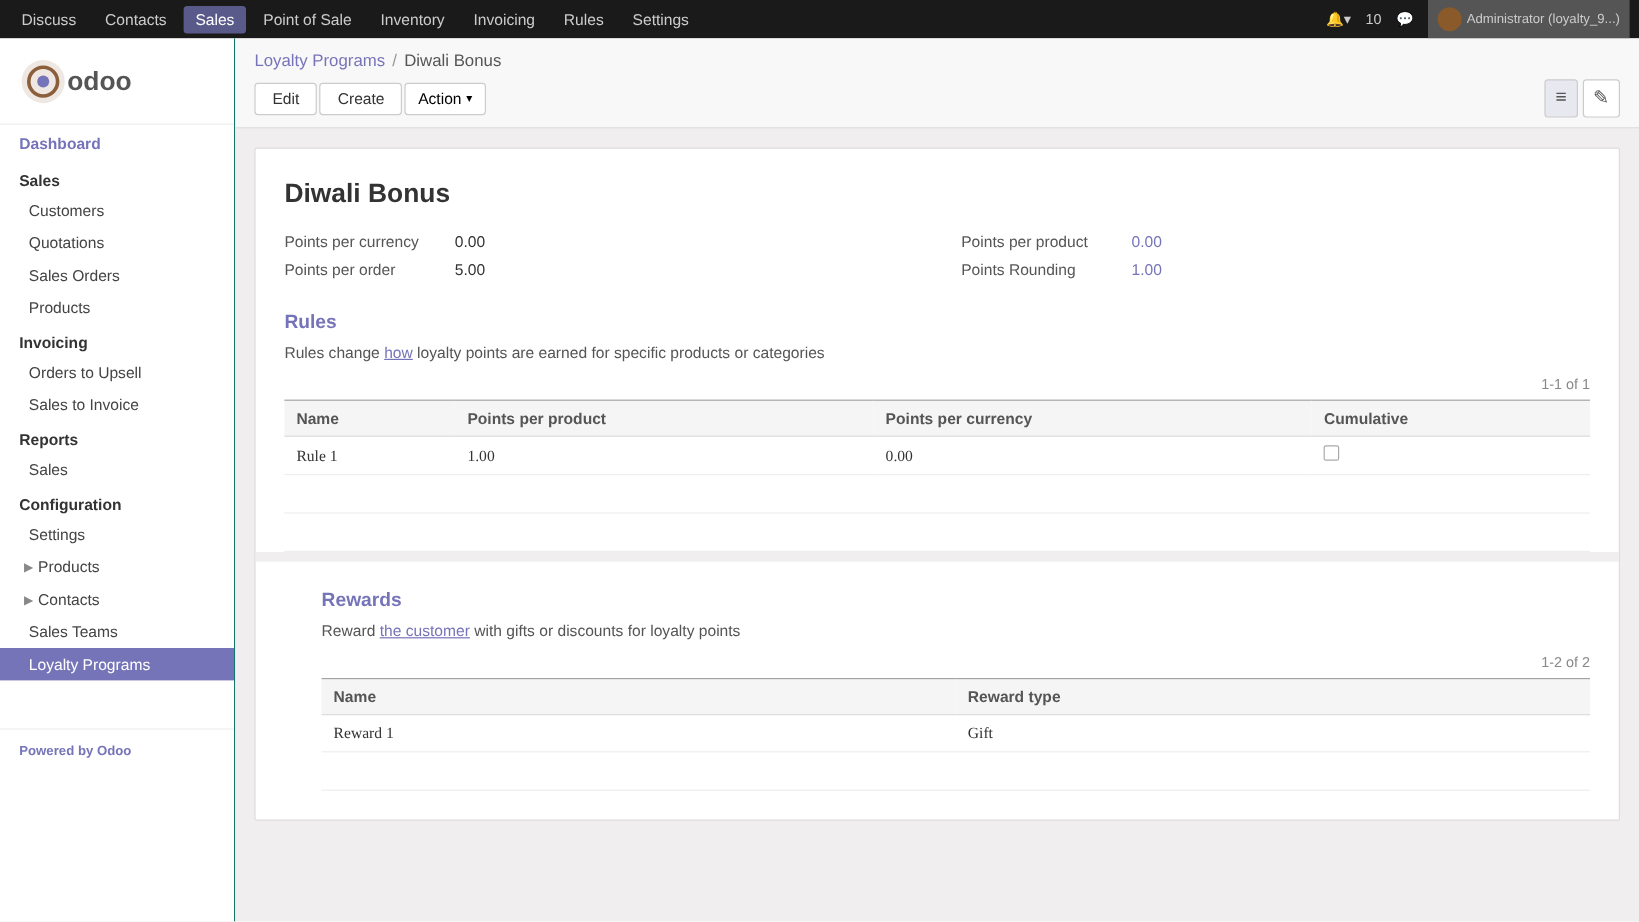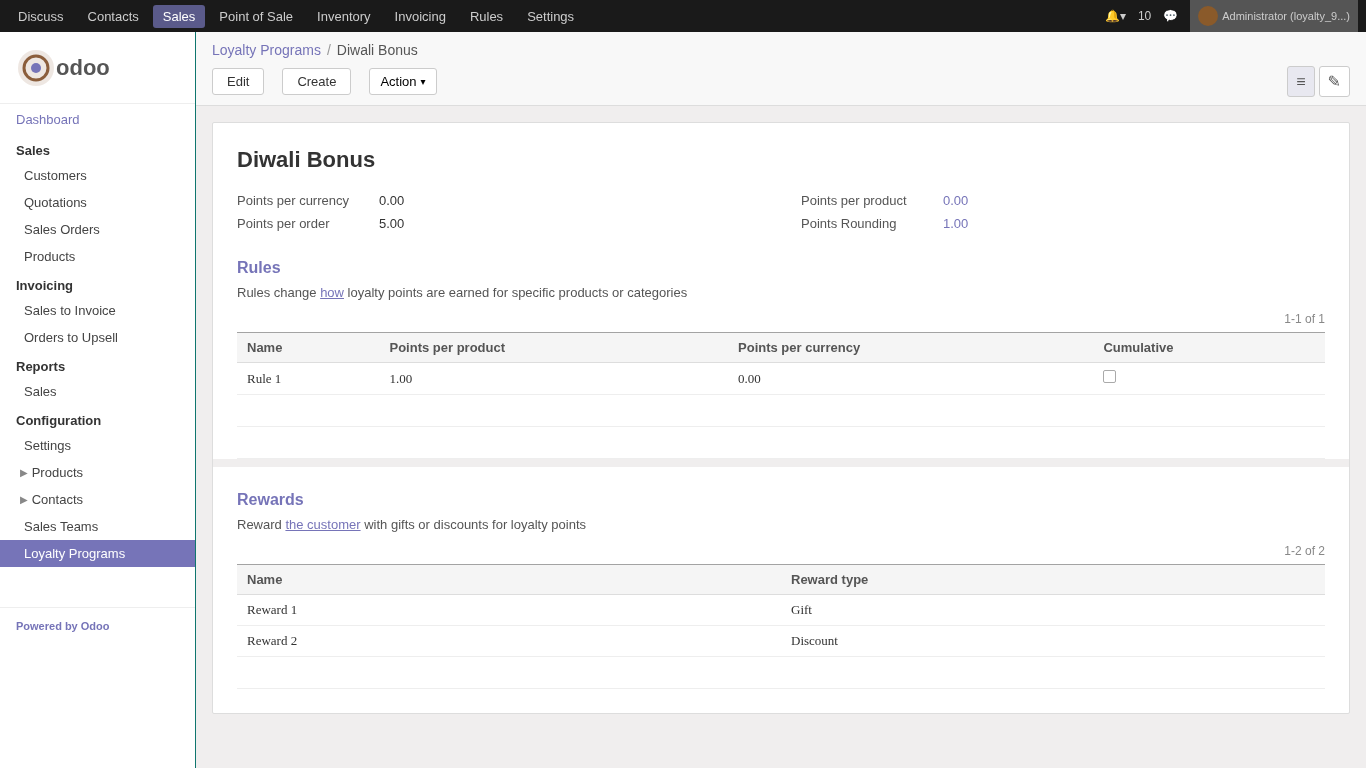--- a/index.html
+++ b/index.html
@@ -96,21 +96,21 @@
     
     .content-area {
       flex: 1;
       overflow-y: auto;
       background: #f0eeee;
     }
     .breadcrumb { display: flex; align-items: center; gap: 6px; font-size: 14px; }
     .breadcrumb-link { color: #7674b8; cursor: pointer; text-decoration: none; }
     .breadcrumb-sep { color: #999; }
     .breadcrumb-current { color: #555; }
-    .toolbar-left { display: flex; gap: 18px; }
+    .toolbar-left { display: flex; gap: 2px; }
     .toolbar-right { display: flex; gap: 4px; }
 
     .btn {
       padding: 5px 14px;
       border: 1px solid #ccc;
       background: #fff;
       cursor: pointer;
       border-radius: 3px;
       font-size: 13px;
       color: #333;
@@ -273,31 +273,31 @@
   <div class="sidebar">
     <div class="sidebar-logo">
       <svg class="odoo-logo" viewBox="0 0 110 40">
         <circle cx="20" cy="20" r="18" fill="#8b5e3c" opacity="0.15"></circle>
         <circle cx="20" cy="20" r="12" fill="none" stroke="#8b5e3c" stroke-width="3"></circle>
         <circle cx="20" cy="20" r="5" fill="#7674b8"></circle>
         <text x="40" y="27" font-family="Arial" font-size="22" font-weight="bold" fill="#555">odoo</text>
       </svg>
     </div>
 
-    <div style="padding:8px 16px;font-weight:normal;color:#7674b8;font-size:13px;cursor:pointer;">Dashboard</div>
+    <div style="padding:8px 16px;font-weight:bold;color:#7674b8;font-size:13px;cursor:pointer;">Dashboard</div>
 
     <div class="sidebar-category">Sales</div>
     <div class="sidebar-item">Customers</div>
     <div class="sidebar-item">Quotations</div>
     <div class="sidebar-item">Sales Orders</div>
     <div class="sidebar-item">Products</div>
 
     <div class="sidebar-category">Invoicing</div>
+    <div class="sidebar-item">Orders to Upsell</div>
     <div class="sidebar-item">Sales to Invoice</div>
-    <div class="sidebar-item">Orders to Upsell</div>
 
     <div class="sidebar-category">Reports</div>
     <div class="sidebar-item">Sales</div>
 
     <div class="sidebar-category">Configuration</div>
     <div class="sidebar-item">Settings</div>
     <div class="sidebar-item-expandable">
       <span class="sidebar-arrow">▶</span>
       <span>Products</span>
     </div>
@@ -387,42 +387,38 @@
       <td>0.00</td>
       <td><span class="checkbox-indicator"></span></td>
     </tr>
             </tbody>
         </table>
         <div style="height:32px;border-bottom:1px solid #eee;"></div>
         <div style="height:32px;border-bottom:1px solid #eee;"></div>
         <div style="height:8px;background:#f0eeee;margin:0 -24px;"></div>
       </div>
 
-      <div style="margin-top:24px;">
+      <div style="margin-top:24px;margin-left:31px;">
         <div class="section-title">Rewards</div>
         <div class="section-desc">
           <span>Reward </span><a href="#">the customer</a><span> with gifts or discounts for loyalty points</span>
         </div>
         <div class="table-count">1-2 of 2</div>
         <table class="data-table">
           <thead>
             <tr>
               <th style="width:50%;">Name</th>
               <th style="width:50%;">Reward type</th>
             </tr>
           </thead>
           <tbody id="rewards-tbody">
           <tr>
       <td>Reward 1</td>
       <td>Gift</td>
     </tr>
-              <tr>
-      <td>Reward 2</td>
-      <td>Discount</td>
-    </tr>
             </tbody>
         </table>
         <div style="height:32px;border-bottom:1px solid #eee;"></div>
       </div>
 
     </div>
   </div>
 </div>
 
 </body></html>

